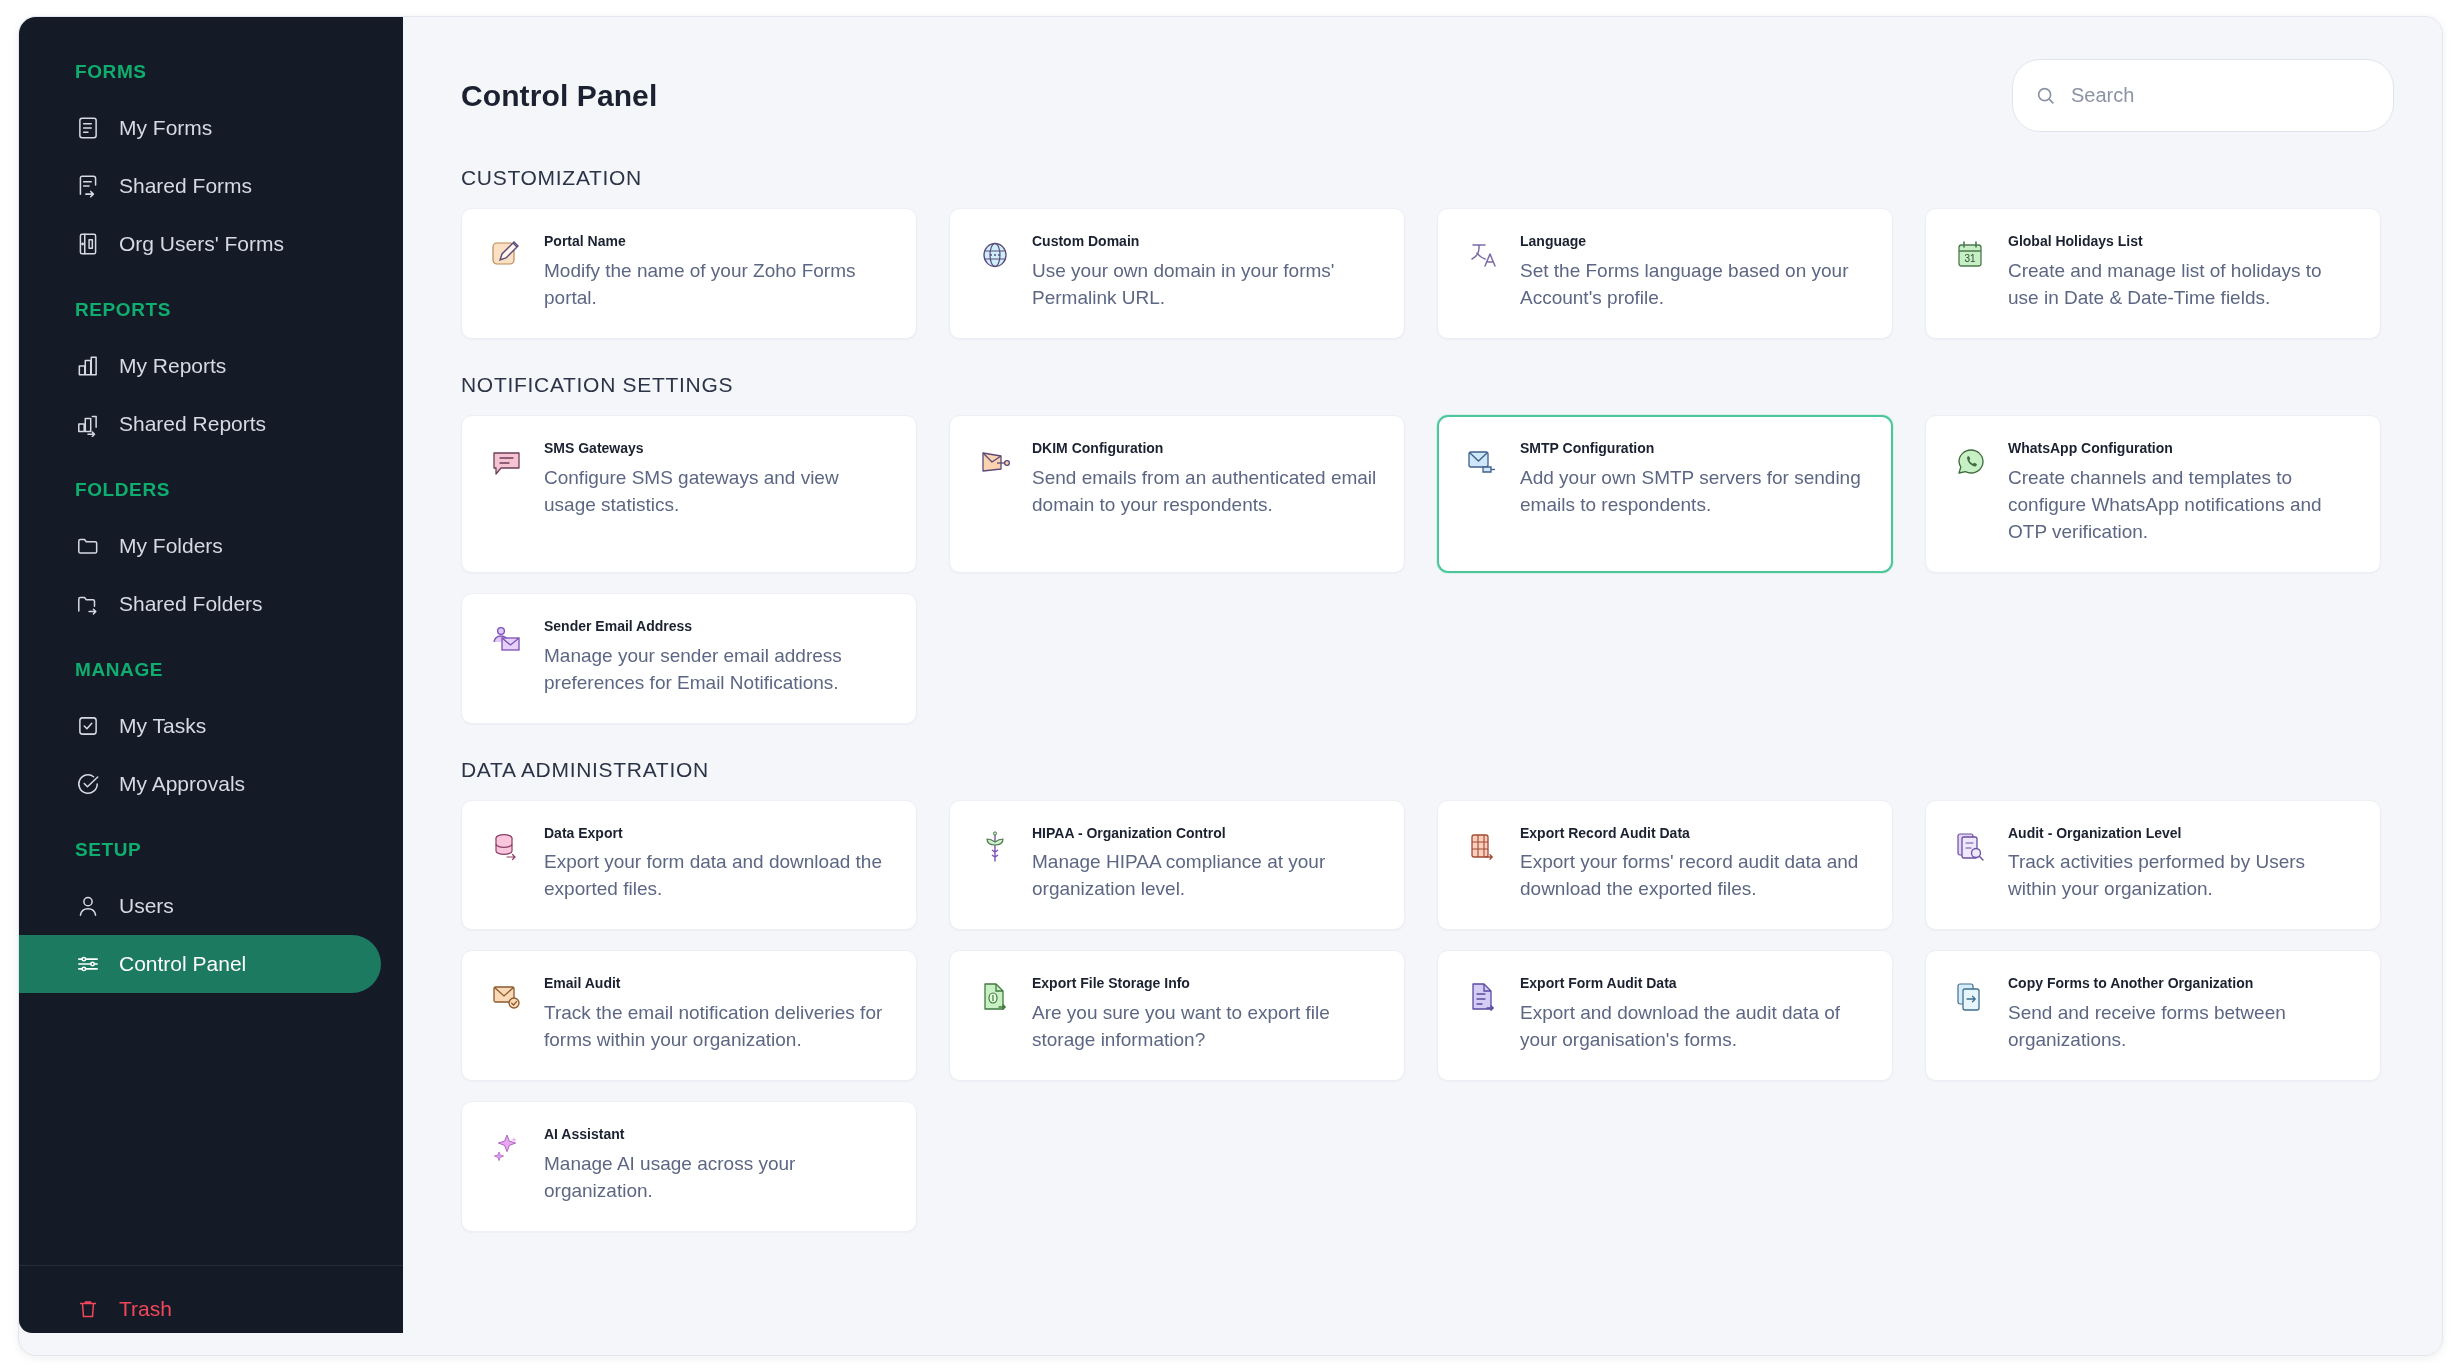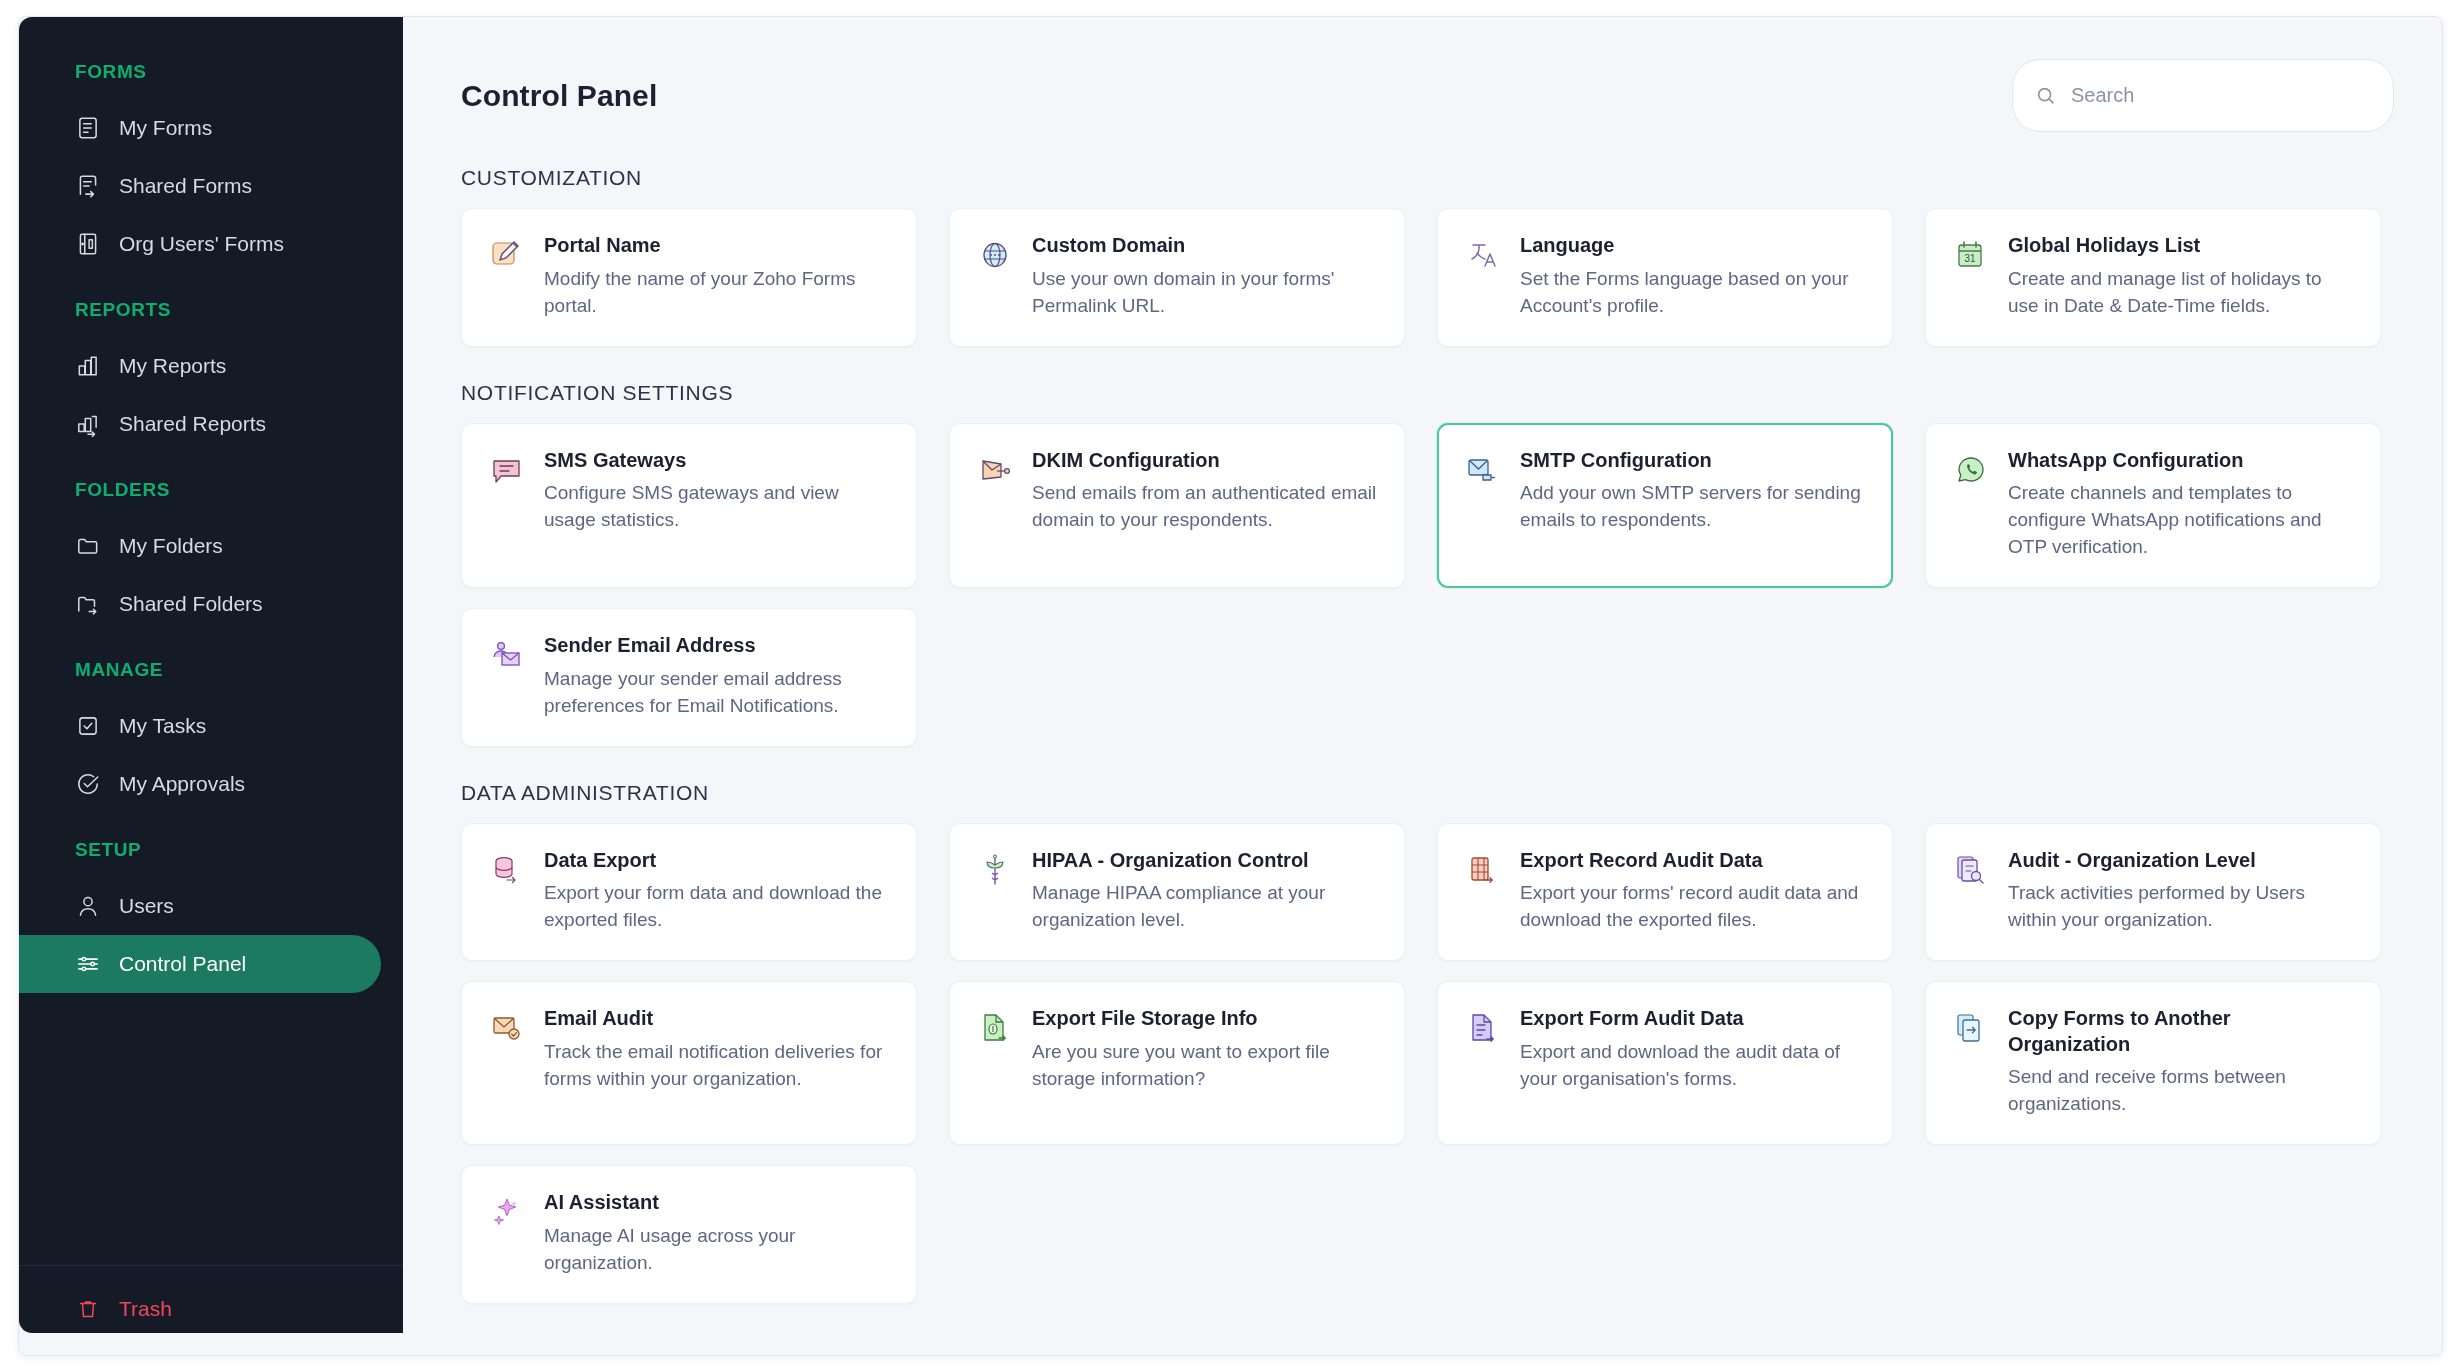--- a/index.html
+++ b/index.html
@@ -8,21 +8,21 @@
     background: #ffffff;
     font-family: "Liberation Sans", sans-serif;
     overflow: hidden;
   }
   .app-window {
     position: absolute;
     left: 18px; top: 16px;
     width: 2425px; height: 1340px;
     background: #f4f6fa;
     border: 1px solid #e2e6ee;
-    border-radius: 8px;
+    border-radius: 18px;
     overflow: hidden;
     display: flex;
     box-shadow: 0 2px 8px rgba(20,28,48,0.07);
   }
 
   
   .sidebar {
     width: 384px;
     flex: 0 0 384px;
     background: #141a26;
@@ -143,21 +143,21 @@
     box-shadow: 0 0 0 1px rgba(75,199,154,0.15);
   }
   .card-icon {
     width: 42px; height: 42px;
     flex: 0 0 42px;
     display: flex; align-items: flex-start; justify-content: center;
     padding-top: 2px;
   }
   .card-body { flex: 1 1 auto; min-width: 0; }
   .card-title {
-    font-size: 20px;
+    font-size: 14px;
     font-weight: 700;
     color: #1b2130;
     line-height: 1.28;
     margin-bottom: 7px;
   }
   .card-desc {
     font-size: 19px;
     color: #5d6784;
     line-height: 1.42;
   }

